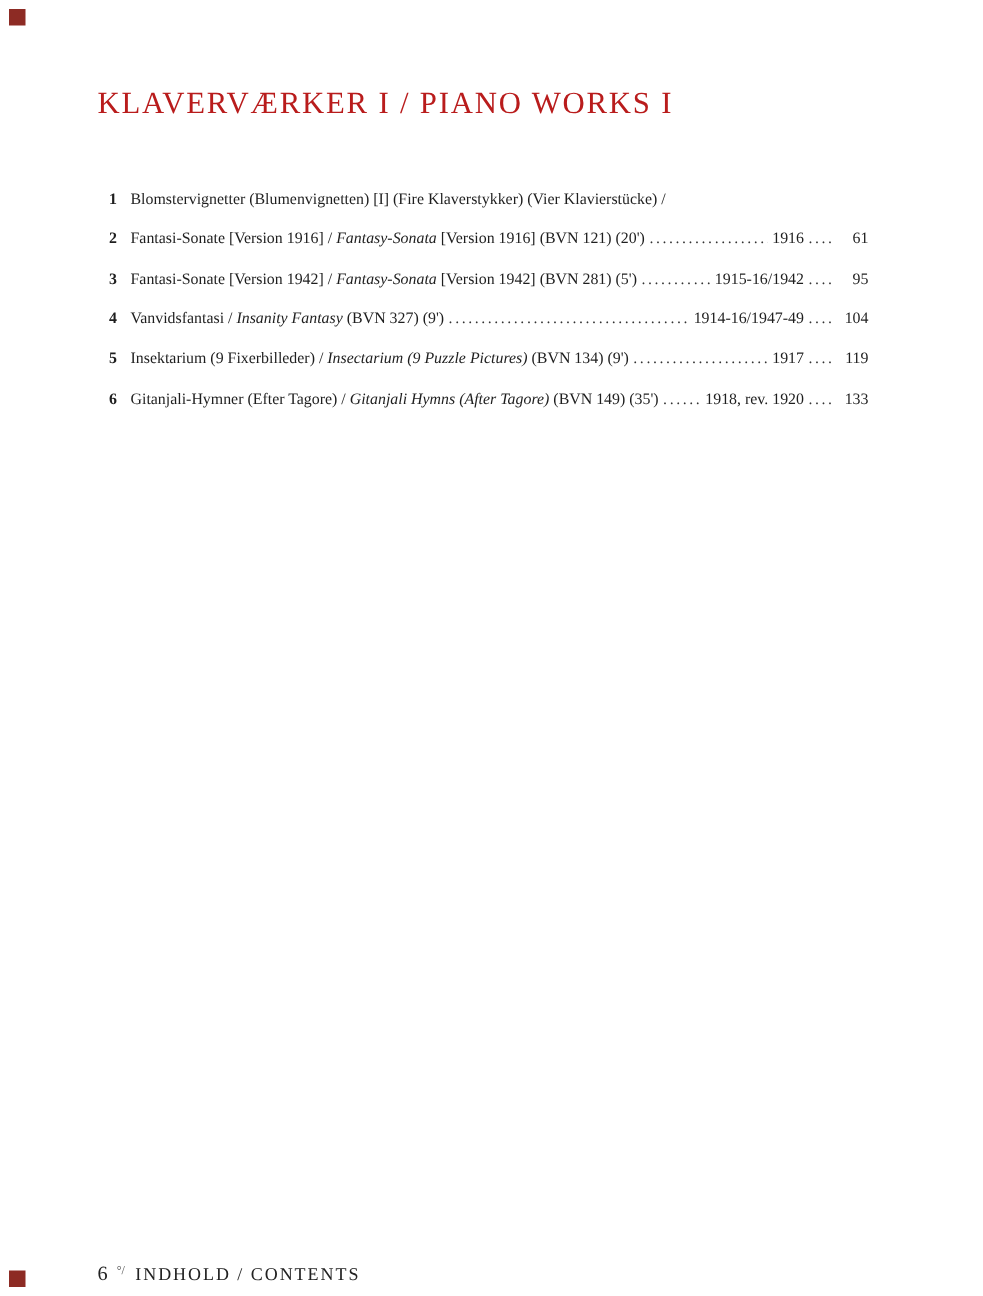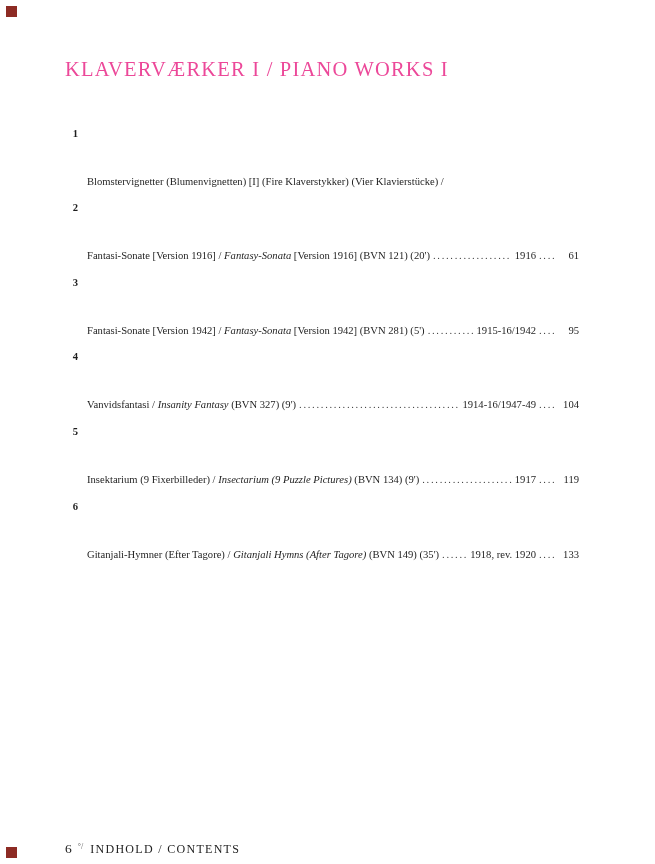--- a/index.html
+++ b/index.html
@@ -21,36 +21,36 @@
   .mark-top { left: 6px; top: 6px; }
   .mark-bottom { left: 6px; bottom: 6px; }
 
   .content {
     padding: 58px 76px 0 65px;
   }
   .page-title {
     font-size: 20.5px;
     font-weight: 400;
     letter-spacing: 1.2px;
-    color: #ec4899;
+    color: #b91c1c;
     margin: 0 0 46px 0;
     line-height: 1.1;
   }
 
   .toc { font-size: 10.6px; line-height: 13.6px; }
   .entry { display: flex; margin-bottom: 13px; }
   .num {
     flex: none;
     width: 13px;
     text-align: right;
     font-weight: 700;
     margin-right: 9px;
   }
   .entry-body { flex: 1 1 auto; min-width: 0; }
-  .row { display: flex; align-items: center; margin-top: 48px; }
+  .row { display: flex; align-items: center; }
   .row .txt { white-space: nowrap; }
   .it { font-style: italic; }
 
   .dots {
     flex: 1 1 0;
     min-width: 8px;
     overflow: hidden;
     white-space: nowrap;
     margin: 0 3px;
     color: #333;

